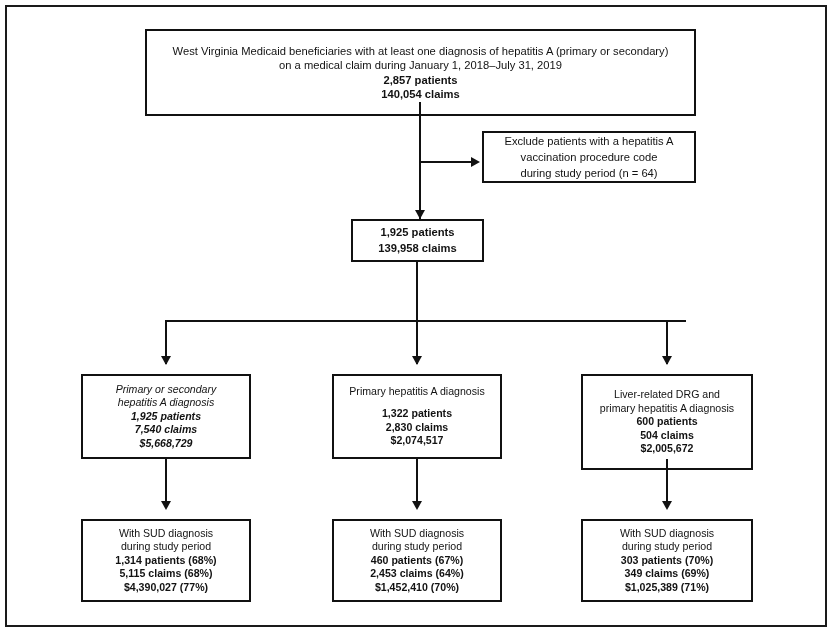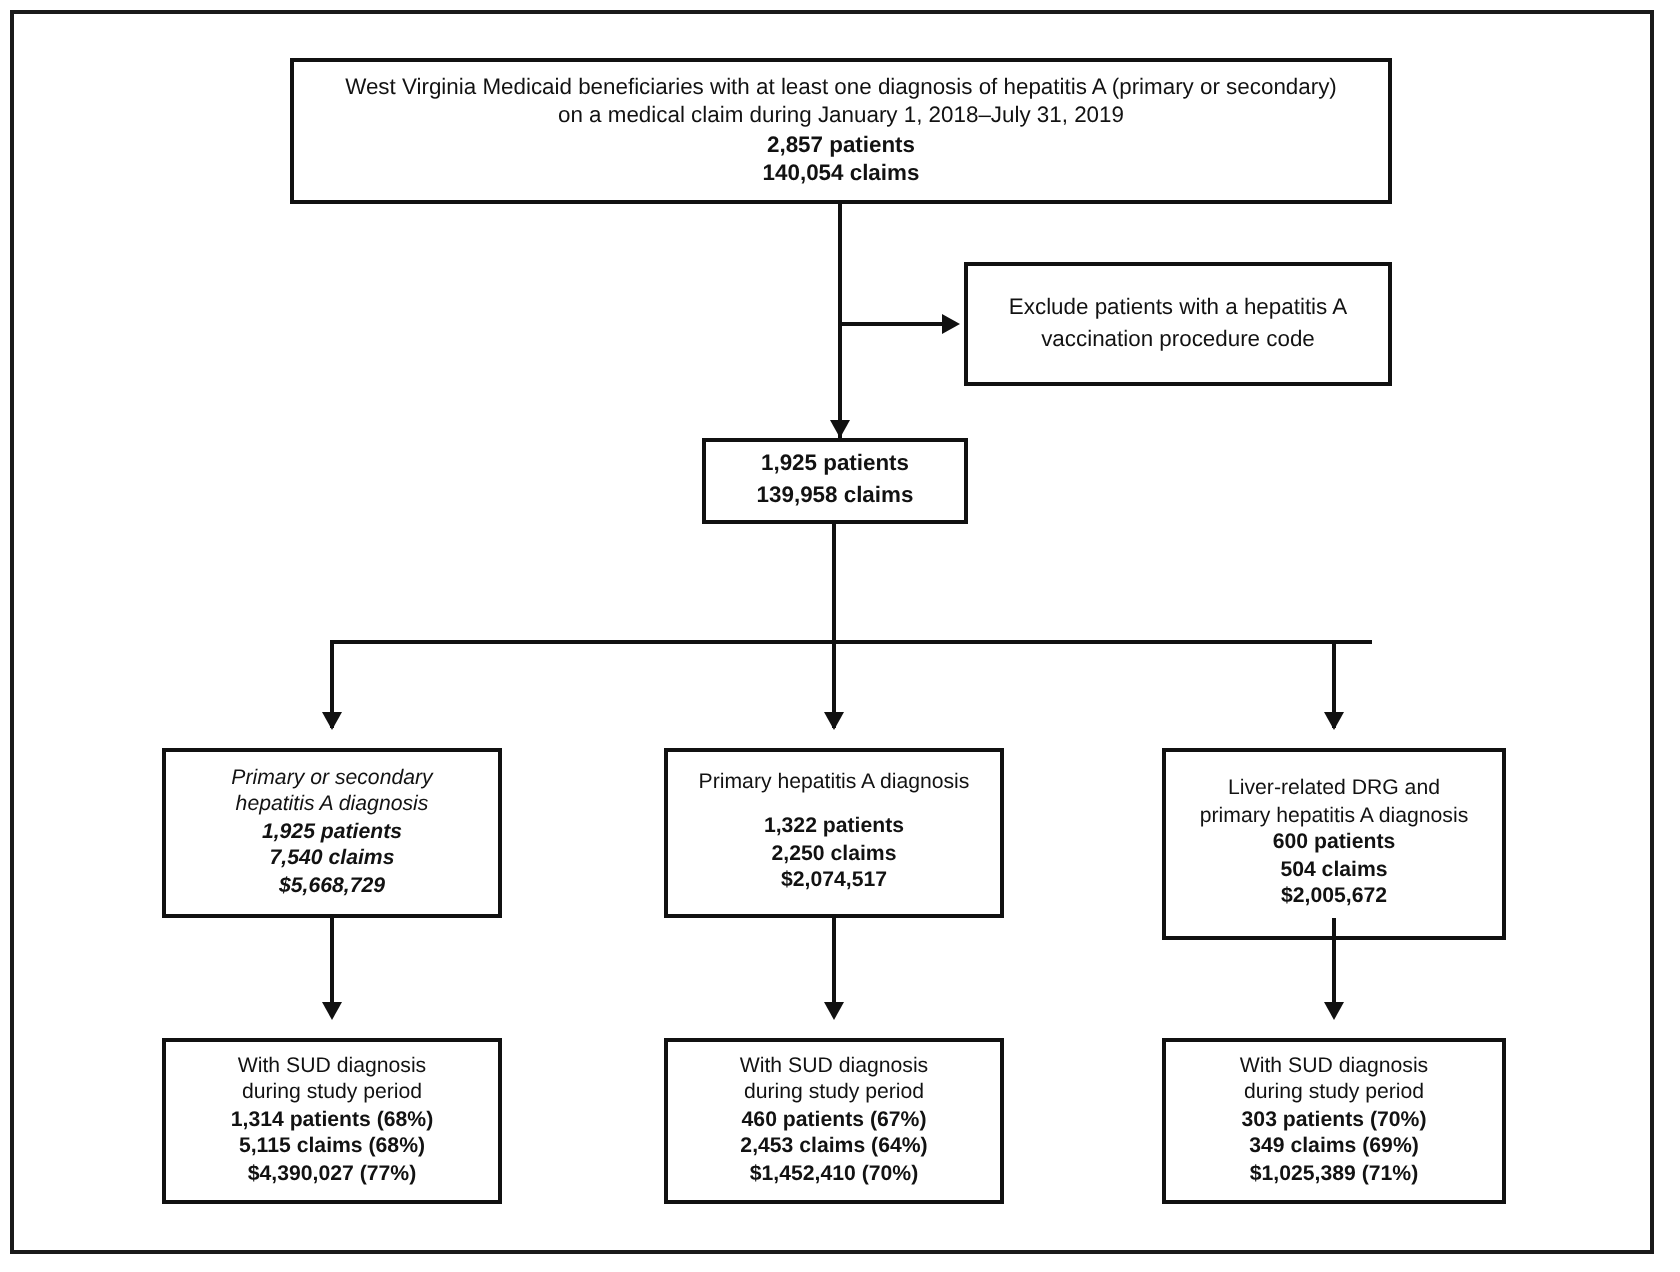--- a/index.html
+++ b/index.html
@@ -51,28 +51,28 @@
     white-space: normal;
   }
   .b {
     font-weight: bold;
   }
   
   #node-source {
     left: 145px;
     top: 29px;
     width: 551px;
-    height: 73px;
+    height: 87px;
     font-size: 11.2px;
   }
   #node-exclude {
     left: 482px;
     top: 131px;
     width: 214px;
-    height: 62px;
+    height: 52px;
     font-size: 11.2px;
     line-height: 1.45;
   }
   #node-eligible {
     left: 351px;
     top: 219px;
     width: 133px;
     height: 43px;
     font-size: 11.2px;
     line-height: 1.38;
@@ -163,20 +163,21 @@
 
   <div class="conn v" style="left:419px; top:102px; height:118px;"></div>
   <div class="arrow-down" style="left:415px; top:210px;"></div>
 
   <div class="conn h" style="left:419px; top:161px; width:54px;"></div>
   <div class="arrow-right" style="left:471px; top:157px;"></div>
 
   <div class="node" id="node-exclude">
     <span class="ln">Exclude patients with a hepatitis A</span>
     <span class="ln">vaccination procedure code</span>
+    <span class="ln">during study period (n = 64)</span>
   </div>
 
   <div class="node" id="node-eligible">
     <span class="ln b">1,925 patients</span>
     <span class="ln b">139,958 claims</span>
   </div>
 
   <div class="conn v" style="left:416px; top:262px; height:60px;"></div>
   <div class="conn h" style="left:165px; top:320px; width:521px;"></div>
 
@@ -194,21 +195,21 @@
     <span class="ln">hepatitis A diagnosis</span>
     <span class="ln b">1,925 patients</span>
     <span class="ln b">7,540 claims</span>
     <span class="ln b">$5,668,729</span>
   </div>
 
   <div class="node" id="node-cohort-1">
     <span class="ln">Primary hepatitis A diagnosis</span>
     <span class="ln spacer-line"></span>
     <span class="ln b">1,322 patients</span>
-    <span class="ln b">2,250 claims</span>
+    <span class="ln b">2,830 claims</span>
     <span class="ln b">$2,074,517</span>
   </div>
 
   <div class="node" id="node-cohort-2">
     <span class="ln">Liver-related DRG and</span>
     <span class="ln">primary hepatitis A diagnosis</span>
     <span class="ln b">600 patients</span>
     <span class="ln b">504 claims</span>
     <span class="ln b">$2,005,672</span>
   </div>

